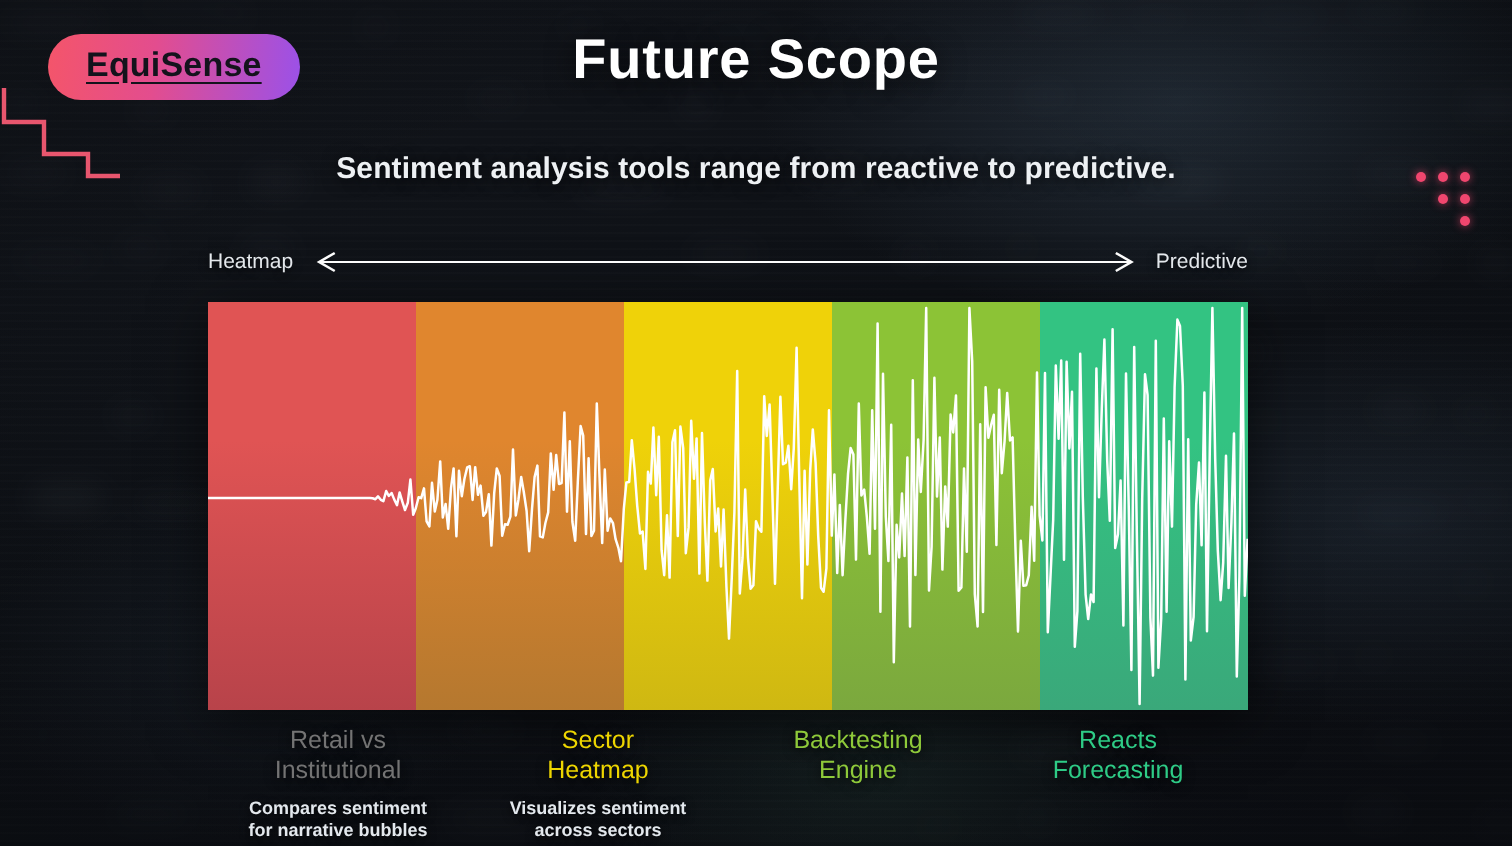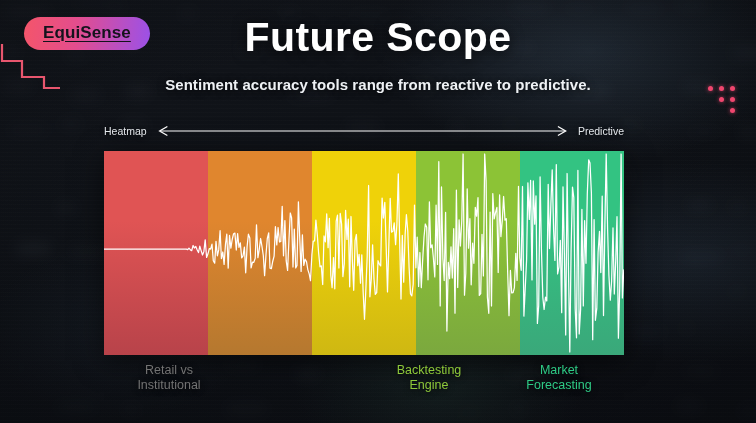--- a/index.html
+++ b/index.html
@@ -69,21 +69,21 @@
     text-underline-offset: 2.5px;
     letter-spacing: 0.1px;
     white-space: nowrap;
   }
 
   
   #page-title {
     position: absolute;
     left: 0; right: 0; top: 14px;
     text-align: center;
-    font-size: 41px;
+    font-size: 28px;
     font-weight: 700;
     color: #ffffff;
     letter-spacing: 0.4px;
     text-shadow: 0 2px 14px rgba(0,0,0,0.75);
   }
   #page-subtitle {
     position: absolute;
     left: 0; right: 0; top: 76px;
     text-align: center;
     font-size: 15px;
@@ -258,21 +258,21 @@
   <i style="left:11px; top:0px;"></i>
   <i style="left:22px; top:0px;"></i>
   <i style="left:11px; top:11px;"></i>
   <i style="left:22px; top:11px;"></i>
   <i style="left:22px; top:22px;"></i>
 </div>
 
 <div id="logo-badge">EquiSense</div>
 
 <div id="page-title">Future Scope</div>
-<div id="page-subtitle">Sentiment accuracy tools range from reactive to predictive.</div>
+<div id="page-subtitle">Sentiment analysis tools range from reactive to predictive.</div>
 
 <div id="axis-row">
   <span class="axis-label">Heatmap</span>
   <svg id="axis-arrow" viewBox="0 0 400 12" preserveAspectRatio="none">
     <line x1="4" y1="6" x2="396" y2="6" stroke="#ffffff" stroke-width="1.1" vector-effect="non-scaling-stroke"></line>
     <polyline points="11,1.5 3.5,6 11,10.5" fill="none" stroke="#ffffff" stroke-width="1.3" vector-effect="non-scaling-stroke"></polyline>
     <polyline points="389,1.5 396.5,6 389,10.5" fill="none" stroke="#ffffff" stroke-width="1.3" vector-effect="non-scaling-stroke"></polyline>
   </svg>
   <span class="axis-label">Predictive</span>
 </div>
@@ -286,24 +286,30 @@
   </div>
 
 <svg id="wave-overlay" viewBox="0 0 520 204" preserveAspectRatio="none">
   <path id="wave-path" fill="none" stroke="#ffffff" stroke-width="1.25" vector-effect="non-scaling-stroke" stroke-linejoin="round" d="M0.0,98.0 L1.4,98.0 L2.7,98.0 L4.1,98.0 L5.4,98.0 L6.8,98.0 L8.1,98.0 L9.4,98.0 L10.8,98.0 L12.1,98.0 L13.5,98.0 L14.8,98.0 L16.2,98.0 L17.6,98.0 L18.9,98.0 L20.3,98.0 L21.6,98.0 L23.0,98.0 L24.3,98.0 L25.7,98.0 L27.0,98.0 L28.4,98.0 L29.7,98.0 L31.1,98.0 L32.4,98.0 L33.8,98.0 L35.1,98.0 L36.5,98.0 L37.8,98.0 L39.2,98.0 L40.5,98.0 L41.9,98.0 L43.2,98.0 L44.6,98.0 L45.9,98.0 L47.3,98.0 L48.6,98.0 L50.0,98.0 L51.3,98.0 L52.7,98.0 L54.0,98.0 L55.4,98.0 L56.7,98.0 L58.1,98.0 L59.4,98.0 L60.8,98.0 L62.1,98.0 L63.5,98.0 L64.8,98.0 L66.2,98.0 L67.5,98.0 L68.9,98.0 L70.2,98.0 L71.6,98.0 L72.9,98.0 L74.3,98.0 L75.6,98.0 L76.9,98.0 L78.3,98.0 L79.6,98.0 L81.0,98.0 L82.3,98.1 L83.7,98.6 L85.0,97.2 L86.4,98.9 L87.7,99.6 L89.1,94.5 L90.4,97.0 L91.8,95.5 L93.1,98.7 L94.5,101.6 L95.8,95.2 L97.2,99.9 L98.5,104.0 L99.9,100.4 L101.2,88.8 L102.6,106.4 L103.9,103.1 L105.3,97.6 L106.6,98.1 L108.0,93.2 L109.3,109.7 L110.7,112.2 L112.0,90.4 L113.4,104.8 L114.7,98.9 L116.1,79.7 L117.4,107.7 L118.8,101.0 L120.1,113.4 L121.5,93.1 L122.8,83.2 L124.2,117.1 L125.5,84.4 L126.9,97.1 L128.2,88.5 L129.6,82.7 L130.9,82.1 L132.3,99.0 L133.6,82.6 L135.0,96.4 L136.3,91.8 L137.7,106.9 L139.0,105.0 L140.4,96.1 L141.7,121.8 L143.1,95.6 L144.4,83.2 L145.8,87.0 L147.1,116.9 L148.5,111.1 L149.8,111.4 L151.2,107.3 L152.5,73.8 L153.9,106.7 L155.2,99.0 L156.6,87.5 L157.9,95.0 L159.3,104.5 L160.6,124.6 L162.0,103.6 L163.3,87.5 L164.7,81.8 L166.0,117.2 L167.4,117.7 L168.7,110.5 L170.1,105.2 L171.4,75.7 L172.8,93.9 L174.1,76.5 L175.5,91.0 L176.8,90.5 L178.2,55.3 L179.5,104.8 L180.9,69.6 L182.2,109.9 L183.6,119.4 L184.9,90.0 L186.3,62.0 L187.6,66.8 L189.0,116.0 L190.3,78.1 L191.7,117.0 L193.0,114.4 L194.4,50.8 L195.7,86.0 L197.1,120.5 L198.4,83.8 L199.8,114.4 L201.1,108.2 L202.5,110.6 L203.8,118.6 L205.2,122.9 L206.5,129.6 L207.9,103.5 L209.2,90.2 L210.6,90.0 L211.9,69.1 L213.3,83.7 L214.6,101.8 L216.0,115.8 L217.3,114.8 L218.7,133.5 L220.0,84.9 L221.4,90.8 L222.7,62.8 L224.1,96.6 L225.4,67.4 L226.8,124.1 L228.1,136.6 L229.5,106.6 L230.8,137.8 L232.2,70.1 L233.5,64.1 L234.9,117.0 L236.2,62.3 L237.6,73.1 L238.9,125.6 L240.3,112.7 L241.6,59.4 L243.0,88.4 L244.3,68.2 L245.7,135.8 L247.0,65.5 L248.4,110.4 L249.7,139.3 L251.1,89.3 L252.4,83.5 L253.8,114.7 L255.1,103.3 L256.5,132.2 L257.8,103.8 L259.2,142.1 L260.5,168.3 L261.9,137.5 L263.2,105.2 L264.6,34.5 L265.9,145.8 L267.3,127.6 L268.6,93.8 L270.0,128.0 L271.3,143.4 L272.7,141.6 L274.0,109.6 L275.4,113.3 L276.7,114.9 L278.1,47.1 L279.4,67.0 L280.8,51.3 L282.1,93.1 L283.5,140.9 L284.8,95.6 L286.2,47.4 L287.5,81.1 L288.9,80.3 L290.2,71.9 L291.6,93.6 L292.9,73.0 L294.3,22.9 L295.6,86.9 L297.0,148.1 L298.3,84.4 L299.7,131.2 L301.1,83.9 L302.4,63.7 L303.8,80.4 L305.1,116.8 L306.5,142.9 L307.8,144.9 L309.2,133.2 L310.5,54.1 L311.9,116.8 L313.2,86.2 L314.6,135.5 L315.9,101.5 L317.3,136.6 L318.6,110.3 L320.0,86.1 L321.3,73.0 L322.7,76.3 L324.0,128.8 L325.4,50.8 L326.7,96.7 L328.1,93.8 L329.4,107.3 L330.8,125.9 L332.1,54.1 L333.5,113.4 L334.8,10.7 L336.2,154.9 L337.5,35.9 L338.9,107.3 L340.2,129.5 L341.6,61.4 L342.9,180.1 L344.3,111.4 L345.6,127.7 L347.0,95.8 L348.3,127.0 L349.7,77.7 L351.0,162.2 L352.4,39.1 L353.7,136.5 L355.1,68.8 L356.4,95.0 L357.8,69.0 L359.1,3.0 L360.5,144.2 L361.8,122.3 L363.2,37.9 L364.5,97.2 L365.9,67.7 L367.2,133.8 L368.6,92.2 L369.9,112.3 L371.3,56.3 L372.6,65.2 L374.0,46.7 L375.3,144.4 L376.7,142.7 L378.0,83.3 L379.4,124.9 L380.7,3.0 L382.1,29.6 L383.4,146.1 L384.8,162.3 L386.1,61.1 L387.5,155.0 L388.8,42.6 L390.2,67.9 L391.5,61.7 L392.9,56.4 L394.2,121.5 L395.6,43.9 L396.9,85.6 L398.3,69.4 L399.6,45.5 L401.0,69.2 L402.3,67.7 L403.7,122.1 L405.0,164.7 L406.4,119.4 L407.7,141.9 L409.1,141.6 L410.4,136.6 L411.8,102.4 L413.1,129.4 L414.5,35.3 L415.8,106.8 L417.2,119.3 L418.5,35.5 L419.9,165.1 L421.2,138.1 L422.6,108.8 L423.9,31.8 L425.3,68.4 L426.6,29.3 L428.0,128.9 L429.3,29.9 L430.7,73.2 L432.0,44.9 L433.4,172.4 L434.7,154.6 L436.1,25.9 L437.4,97.3 L438.8,146.3 L440.1,158.5 L441.5,146.2 L442.8,150.0 L444.2,33.3 L445.5,97.6 L446.9,53.1 L448.2,18.8 L449.6,79.1 L450.9,109.4 L452.3,13.6 L453.6,123.0 L455.0,116.1 L456.3,89.3 L457.7,161.7 L459.0,35.8 L460.4,103.6 L461.7,184.0 L463.1,22.5 L464.4,114.8 L465.8,201.0 L467.1,98.4 L468.5,36.1 L469.8,46.6 L471.2,158.0 L472.5,186.8 L473.9,19.4 L475.2,182.9 L476.6,158.4 L477.9,58.3 L479.3,154.9 L480.6,69.6 L482.0,112.3 L483.3,42.7 L484.7,8.8 L486.0,12.0 L487.4,42.0 L488.7,188.7 L490.1,68.6 L491.4,169.3 L492.8,157.4 L494.1,101.4 L495.5,80.3 L496.8,121.6 L498.2,45.2 L499.5,164.6 L500.9,74.1 L502.2,3.0 L503.6,78.4 L504.9,124.2 L506.3,149.1 L507.6,130.3 L509.0,76.9 L510.3,143.0 L511.7,110.4 L513.0,65.7 L514.4,187.2 L515.7,137.3 L517.1,3.0 L518.4,146.9 L519.8,118.4"></path>
 </svg>
 
 <div id="captions">
     <div class="caption-col">
       <div class="caption-title" style="color: #737373;">Retail vs
 Institutional</div>
+      <div class="caption-desc">Compares sentiment
+for narrative bubbles</div>
     </div>
     <div class="caption-col">
+      <div class="caption-title" style="color: rgb(237, 213, 0);">Sector
+Heatmap</div>
+      <div class="caption-desc">Visualizes sentiment
+across sectors</div>
     </div>
     <div class="caption-col">
       <div class="caption-title" style="color: rgb(142, 201, 58);">Backtesting
 Engine</div>
     </div>
     <div class="caption-col">
-      <div class="caption-title" style="color: rgb(46, 203, 134);">Market
+      <div class="caption-title" style="color: rgb(46, 203, 134);">Reacts
 Forecasting</div>
     </div>
   </div>
 
 </body></html>

